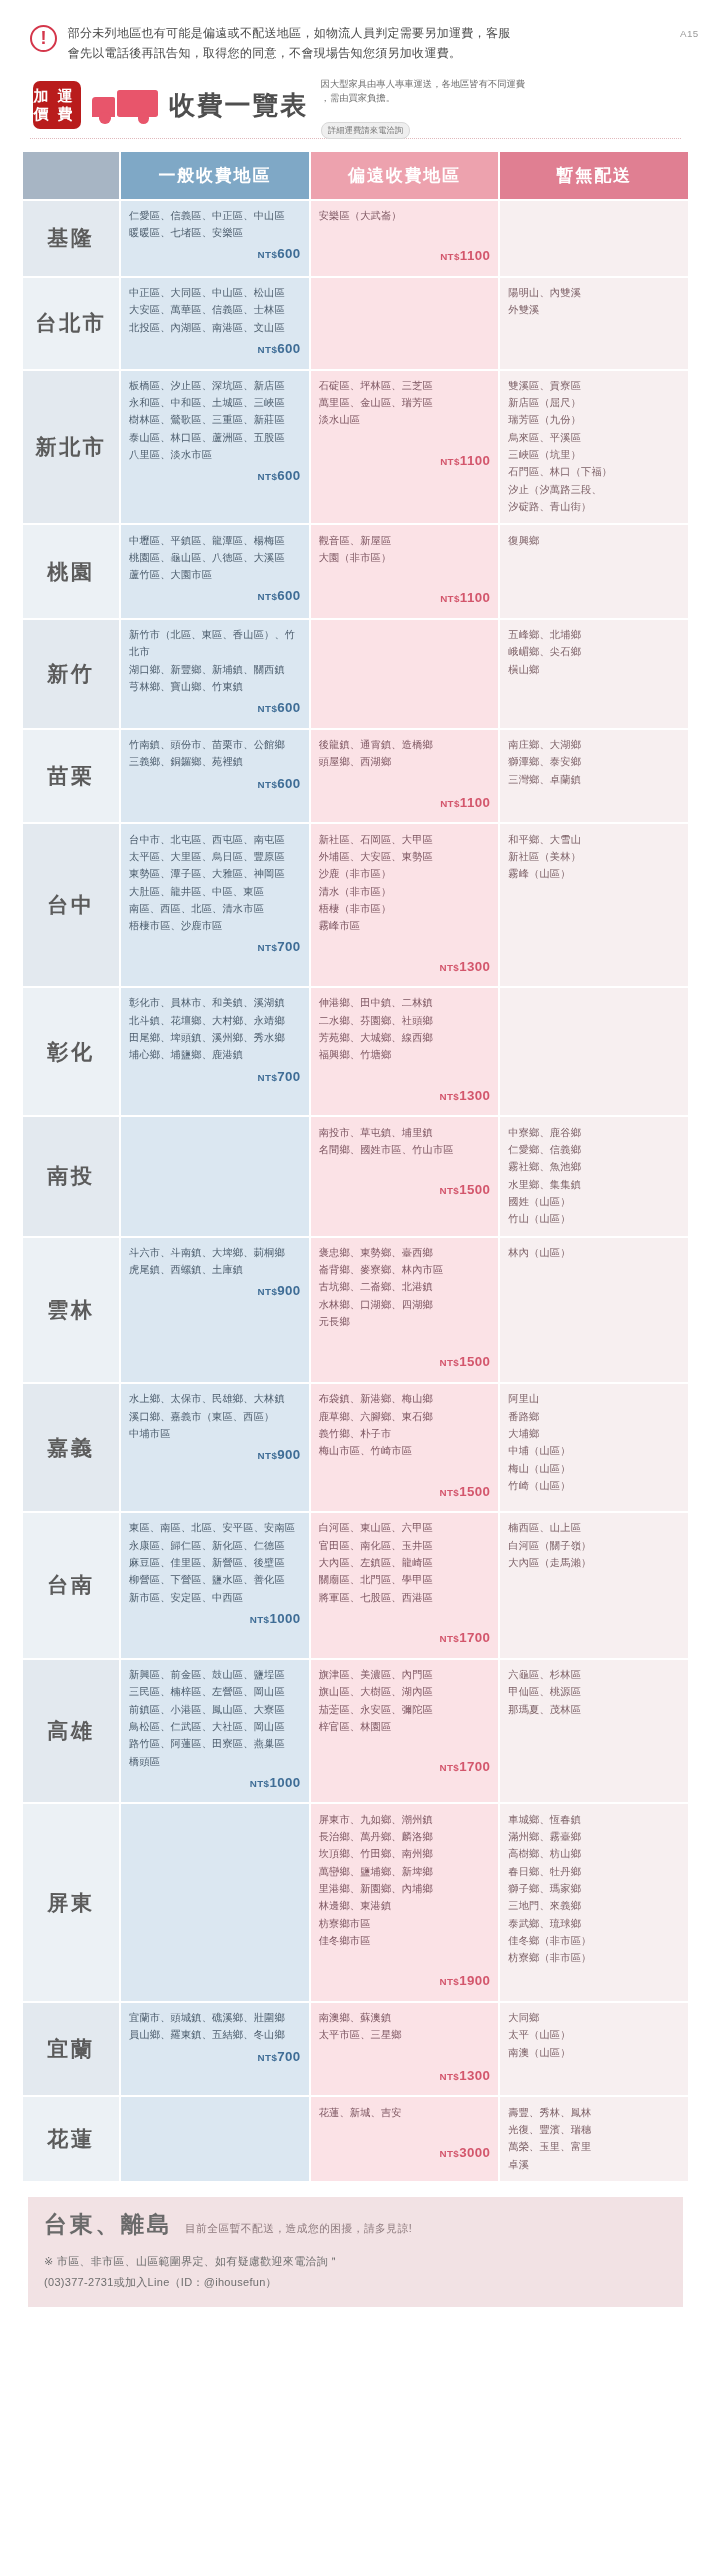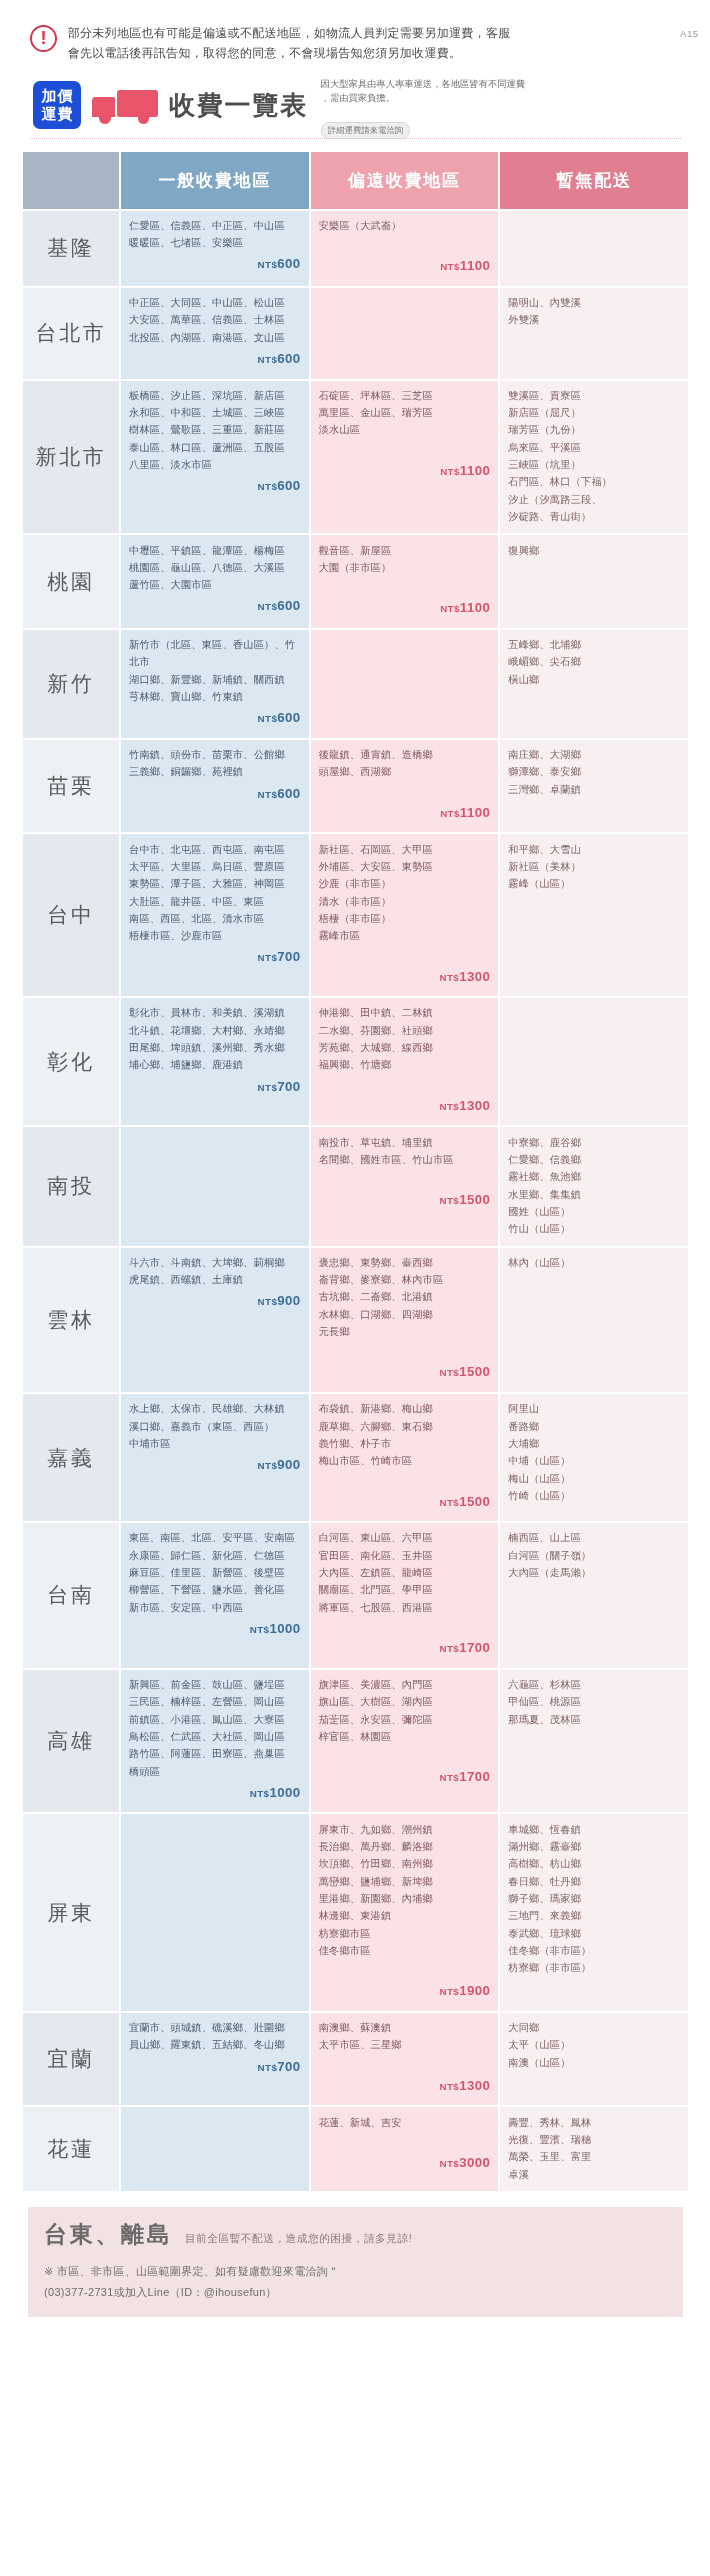--- a/index.html
+++ b/index.html
@@ -57,25 +57,24 @@
   .titlebar {
     display: flex;
     align-items: center;
     gap: 9px;
     margin-top: 14px;
     padding-left: 12.4px;
     height: 55px;
   }
   .badge-2line {
     width: 48px; height: 48px;
-    background: #1d4ed8;
+    background: #b91c1c;
     color: #fff;
     border-radius: 7px;
     display: flex;
-    flex-direction: column;
     align-items: center;
     justify-content: center;
     font-size: 15px;
     font-weight: bold;
     line-height: 1.25;
     letter-spacing: 0.9px;
   }
   .truck {
     width: 66px; height: 41px;
     position: relative;
@@ -131,21 +130,21 @@
   }
 
   
   table.fee {
     width: 100%;
     border-collapse: separate;
     border-spacing: 2.7px;
     table-layout: fixed;
   }
   table.fee th {
-    height: 57px;
+    height: 47px;
     font-size: 17px;
     letter-spacing: 1.8px;
     color: #ffffff;
     font-weight: bold;
   }
   th.h-region { background: #a7b5c4; width: 96px; }
   th.h-normal { background: #7fa8c6; }
   th.h-remote { background: #eda2ae; }
   th.h-none   { background: #e07f92; }
 
@@ -153,21 +152,21 @@
     vertical-align: top;
     padding: 6.2px 8px 8px 8px;
     font-size: 10.2px;
     line-height: 1.7;
     letter-spacing: 0.2px;
   }
   td.city {
     text-align: center;
     vertical-align: middle;
     font-size: 21px;
-    font-weight: normal;
+    font-weight: bold;
     letter-spacing: 2.7px;
     color: #5b5b5b;
     padding: 3.6px;
     line-height: 1.15;
   }
   .cell-normal { background: #dbe7f1; color: #4a5b6b; margin-top: 40px; }
   .cell-remote { background: #fbe2e6; color: #7c5560; }
   .cell-none   { background: #f7eff0; color: #7c6066; }
   .city-a { background: #e3e9ef; }
   .city-b { background: #ecf1f5; }

